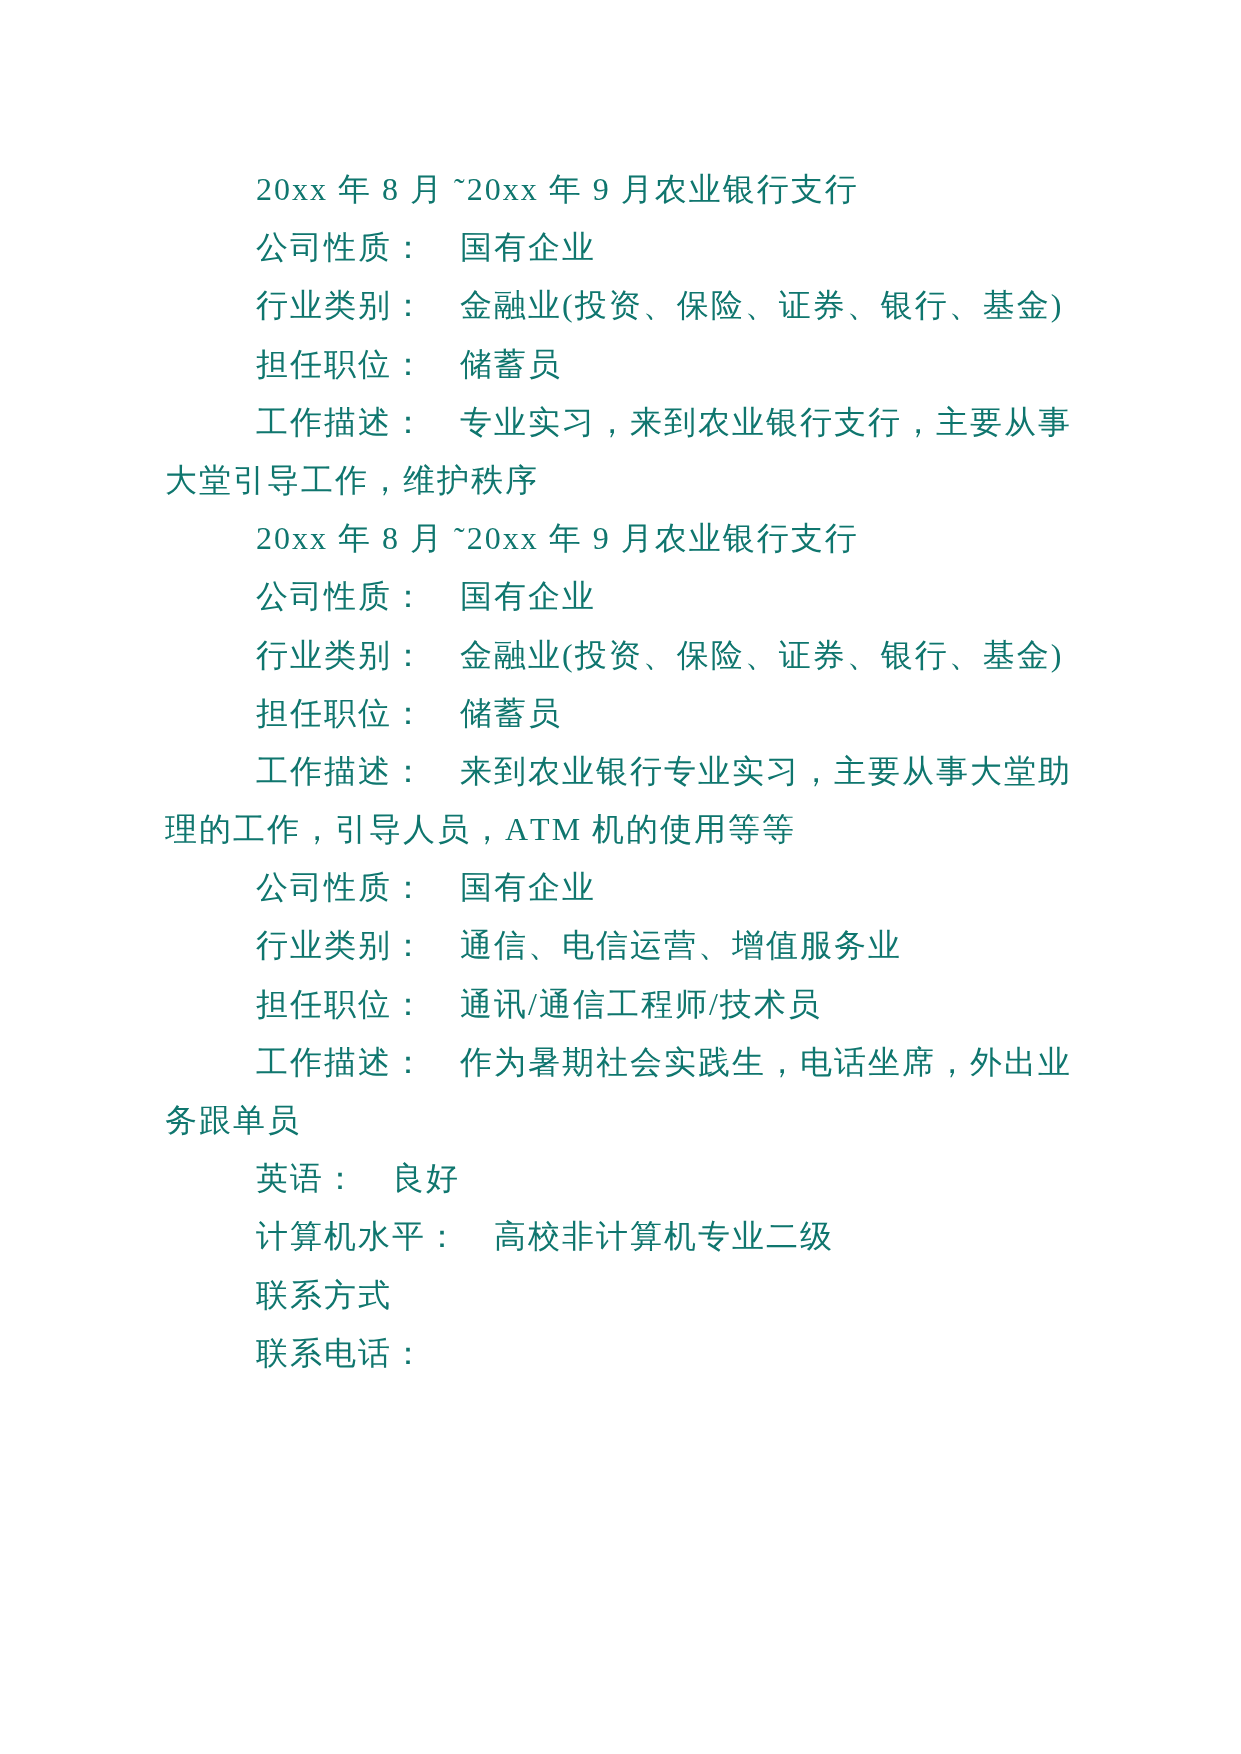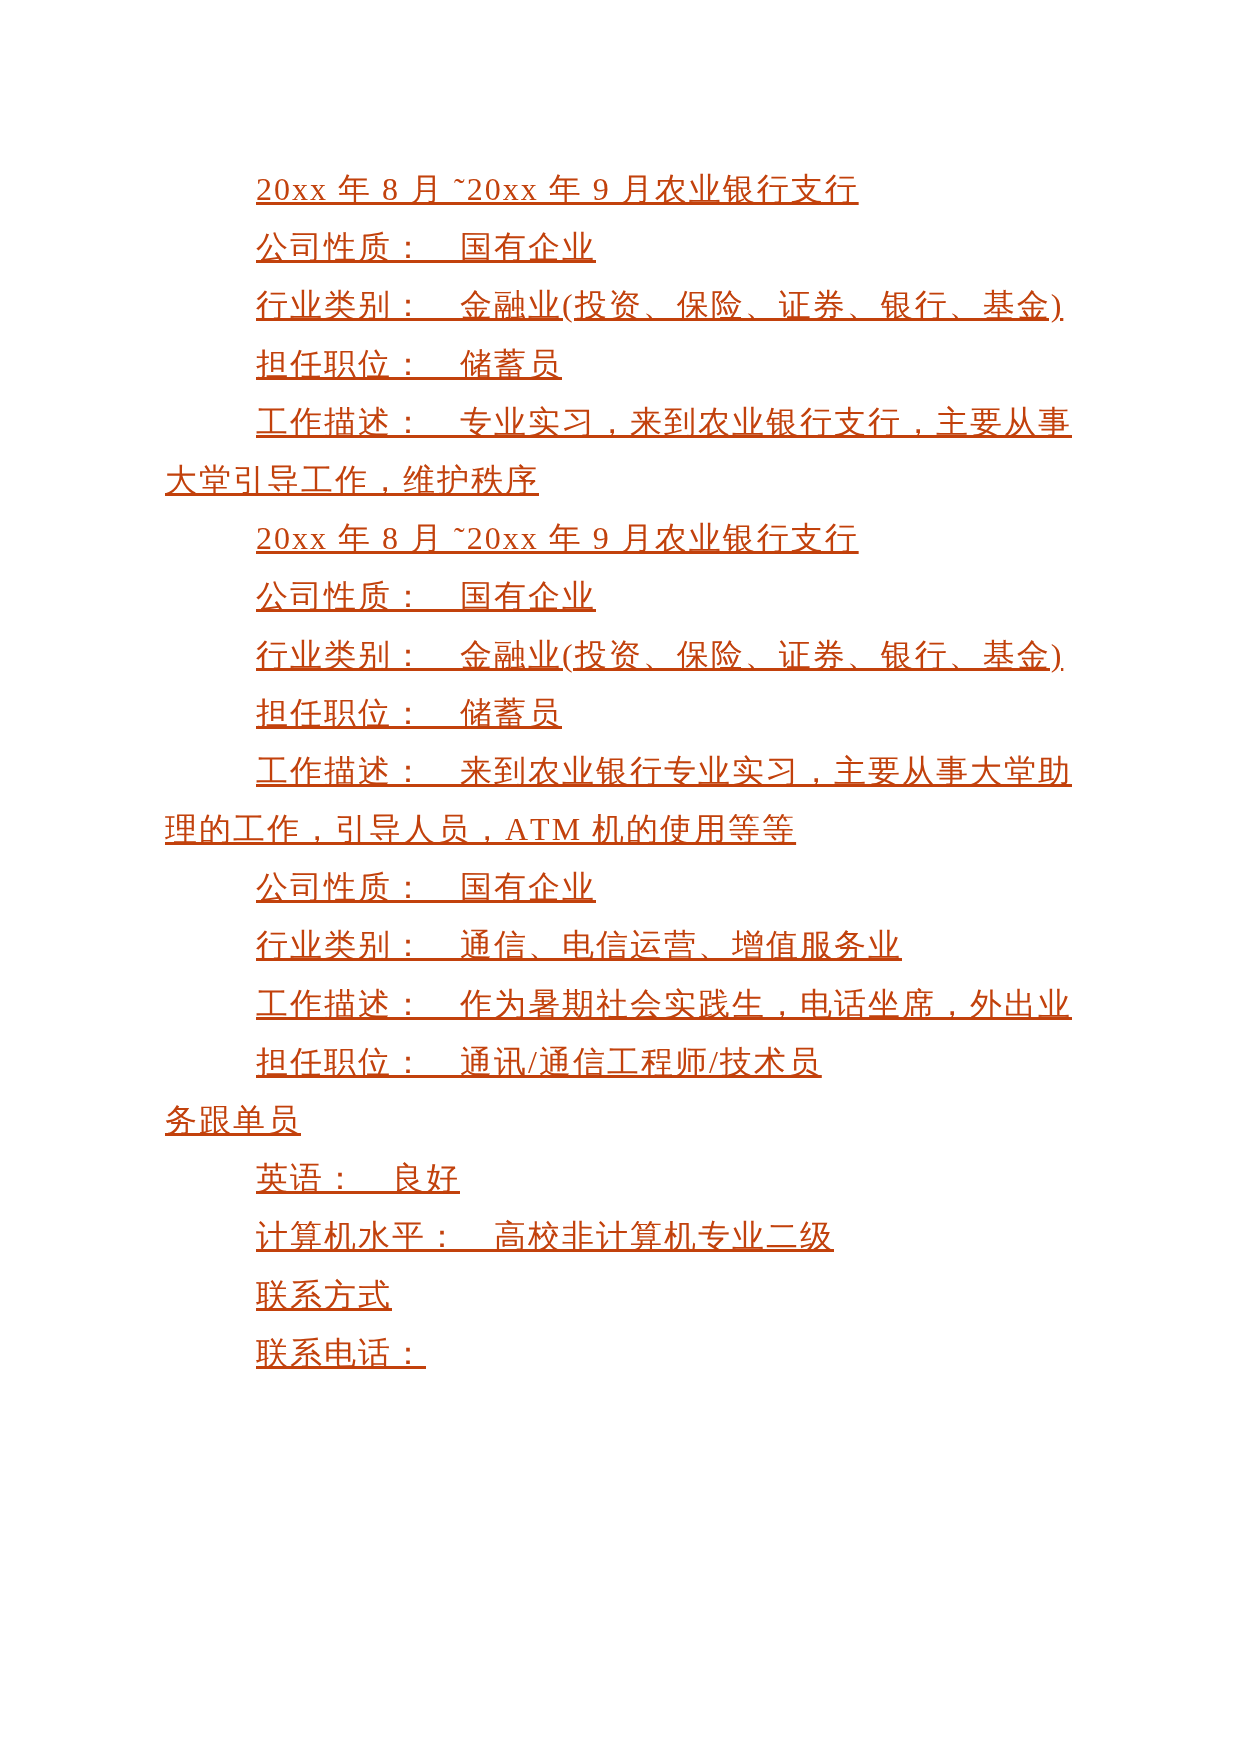--- a/index.html
+++ b/index.html
@@ -31,36 +31,36 @@
     font-kerning: none;
   }
   .line.indent {
     padding-left: 91px;
   }
 </style>
 </head>
 <body style="background: rgb(255, 255, 255);">
 
 <div class="page">
-  <div class="content" style="color: #c2410c; text-decoration: underline;">
+  <div class="content" style="color: #0f766e;">
       <div class="line indent">20xx 年 8 月 ˜20xx 年 9 月农业银行支行</div>
       <div class="line indent">公司性质：　国有企业</div>
       <div class="line indent">行业类别：　金融业(投资、保险、证券、银行、基金)</div>
       <div class="line indent">担任职位：　储蓄员</div>
       <div class="line indent">工作描述：　专业实习，来到农业银行支行，主要从事</div>
       <div class="line">大堂引导工作，维护秩序</div>
       <div class="line indent">20xx 年 8 月 ˜20xx 年 9 月农业银行支行</div>
       <div class="line indent">公司性质：　国有企业</div>
       <div class="line indent">行业类别：　金融业(投资、保险、证券、银行、基金)</div>
       <div class="line indent">担任职位：　储蓄员</div>
       <div class="line indent">工作描述：　来到农业银行专业实习，主要从事大堂助</div>
       <div class="line">理的工作，引导人员，ATM 机的使用等等</div>
       <div class="line indent">公司性质：　国有企业</div>
       <div class="line indent">行业类别：　通信、电信运营、增值服务业</div>
+      <div class="line indent">担任职位：　通讯/通信工程师/技术员</div>
       <div class="line indent">工作描述：　作为暑期社会实践生，电话坐席，外出业</div>
-      <div class="line indent">担任职位：　通讯/通信工程师/技术员</div>
       <div class="line">务跟单员</div>
       <div class="line indent">英语：　良好</div>
       <div class="line indent">计算机水平：　高校非计算机专业二级</div>
       <div class="line indent">联系方式</div>
       <div class="line indent">联系电话：</div>
     </div>
 </div>
 
 </body></html>

